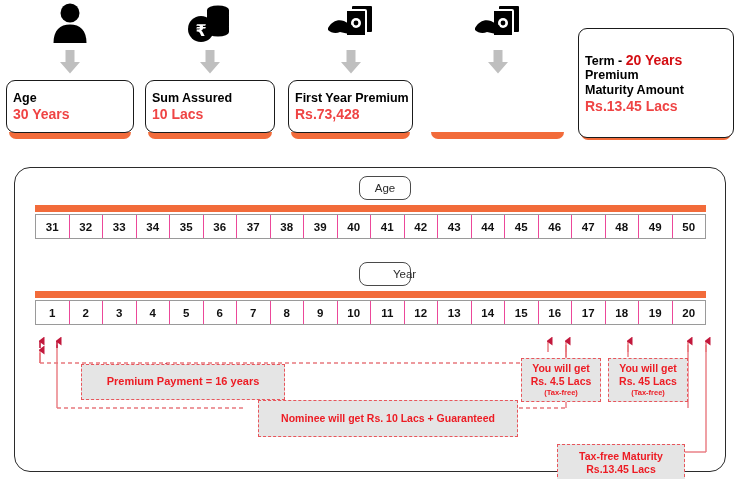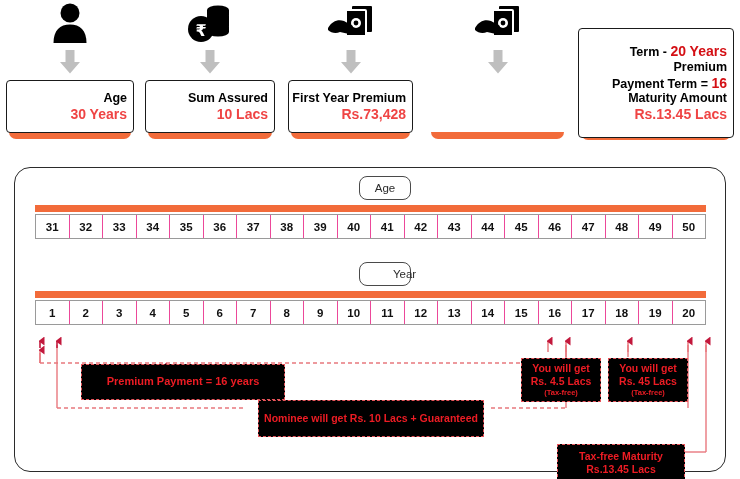--- a/index.html
+++ b/index.html
@@ -29,22 +29,22 @@
     position:relative;
   }
   .down-arrow svg{display:block;}
 
   .info-card{
     position:relative;
     margin-top:5px;
     box-sizing:border-box;
     background:#ffffff;
     border:1.6px solid #1a1a1a;
-    border-radius:4px;
-    display:flex;flex-direction:column;align-items:flex-end;justify-content:center;
+    border-radius:9px;
+    display:flex;flex-direction:column;align-items:flex-start;justify-content:center;
     z-index:2;
     padding:5px 6px;
   }
   .card-accent{
     position:absolute;
     height:7px;
     background:#F26B3A;
     border-radius:0 0 7px 7px;
     z-index:1;
   }
@@ -95,21 +95,21 @@
     display:flex;align-items:center;justify-content:center;
     font-size:11.5px;font-weight:bold;color:#111111;
   }
   .cell:last-child{border-right:none;}
 
   
   .callout{
     position:absolute;
     box-sizing:border-box;
     border:1.4px dashed #E8555B;
-    background:#000000;
+    background:#e5e5e5;
     display:flex;flex-direction:column;align-items:center;justify-content:center;
     z-index:4;
   }
   .co-line{
     font-size:10.5px;font-weight:bold;color:#ED1C24;
     line-height:1.25;text-align:center;white-space:nowrap;
   }
   .co-line.big{font-size:11px;}
   .co-line.small{font-size:7.5px;}
 
@@ -207,23 +207,20 @@
     </div>
     <div class="card-accent" style="width:133px;left:3px;top:132px;"></div>
   </div>
 
   <div class="card-col" style="left:578px;width:156px;">
     <div class="info-card" style="width:156px;height:110px;margin-top:28px;">
       <div class="card-line mix">
         <span>Term  - </span><span class="rd" style="font-size:14px;">20 Years</span>
       </div>
       <div class="card-line">Premium</div>
-      <div class="card-line mix">
-        <span>Payment Term = </span><span class="rd" style="font-size:14px;">16</span>
-      </div>
       <div class="card-line">Maturity Amount</div>
       <div class="card-line red">Rs.13.45 Lacs</div>
     </div>
     <div class="card-accent" style="width:150px;left:3px;top:133px;"></div>
   </div>
 </div>
 
 <div id="panel">
 
   <div class="pill" style="left:344px;top:8px;">
@@ -281,21 +278,21 @@
       <div class="cell">17</div>
       <div class="cell">18</div>
       <div class="cell">19</div>
       <div class="cell">20</div>
     </div>
 
   <div class="callout" style="left:66px;top:196px;width:204px;height:36px;">
     <div class="co-line big">Premium Payment = 16 years</div>
   </div>
 
-  <div class="callout" style="left:243px;top:232px;width:226px;height:37px;align-items:center;">
+  <div class="callout" style="left:243px;top:232px;width:260px;height:37px;align-items:center;">
     <div class="co-line">Nominee will get Rs. 10 Lacs + Guaranteed</div>
   </div>
 
   <div class="callout" style="left:506px;top:190px;width:80px;height:44px;">
     <div class="co-line">You will get</div>
     <div class="co-line">Rs. 4.5 Lacs</div>
     <div class="co-line small">(Tax-free)</div>
   </div>
 
   <div class="callout" style="left:593px;top:190px;width:80px;height:44px;">

